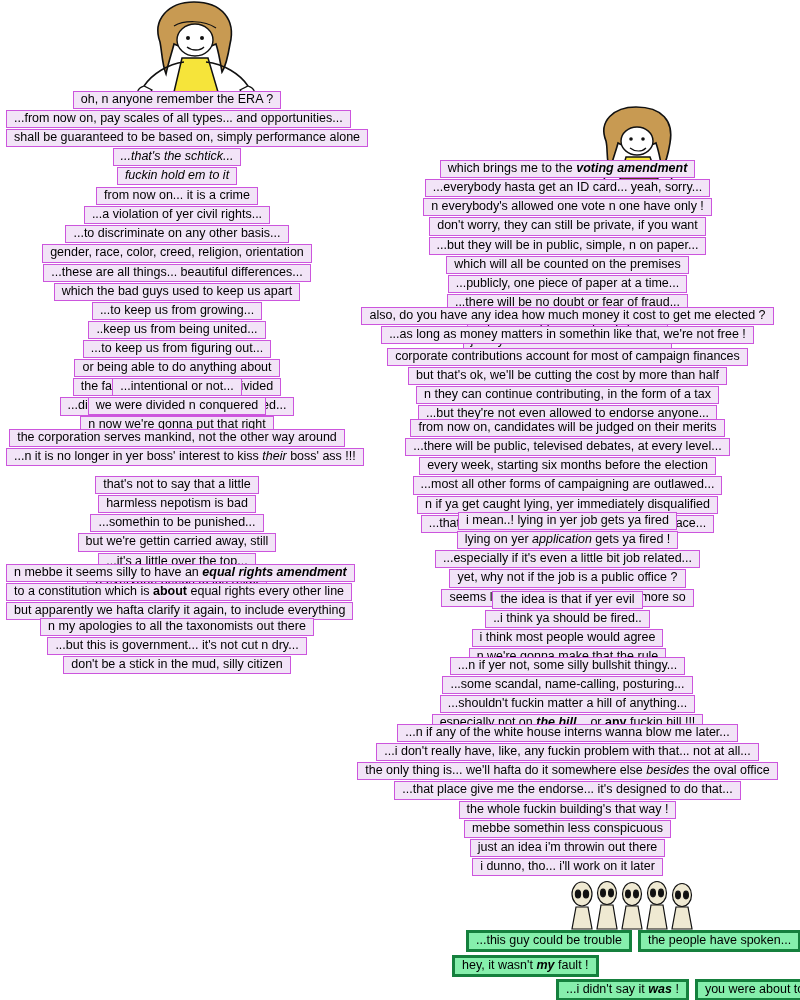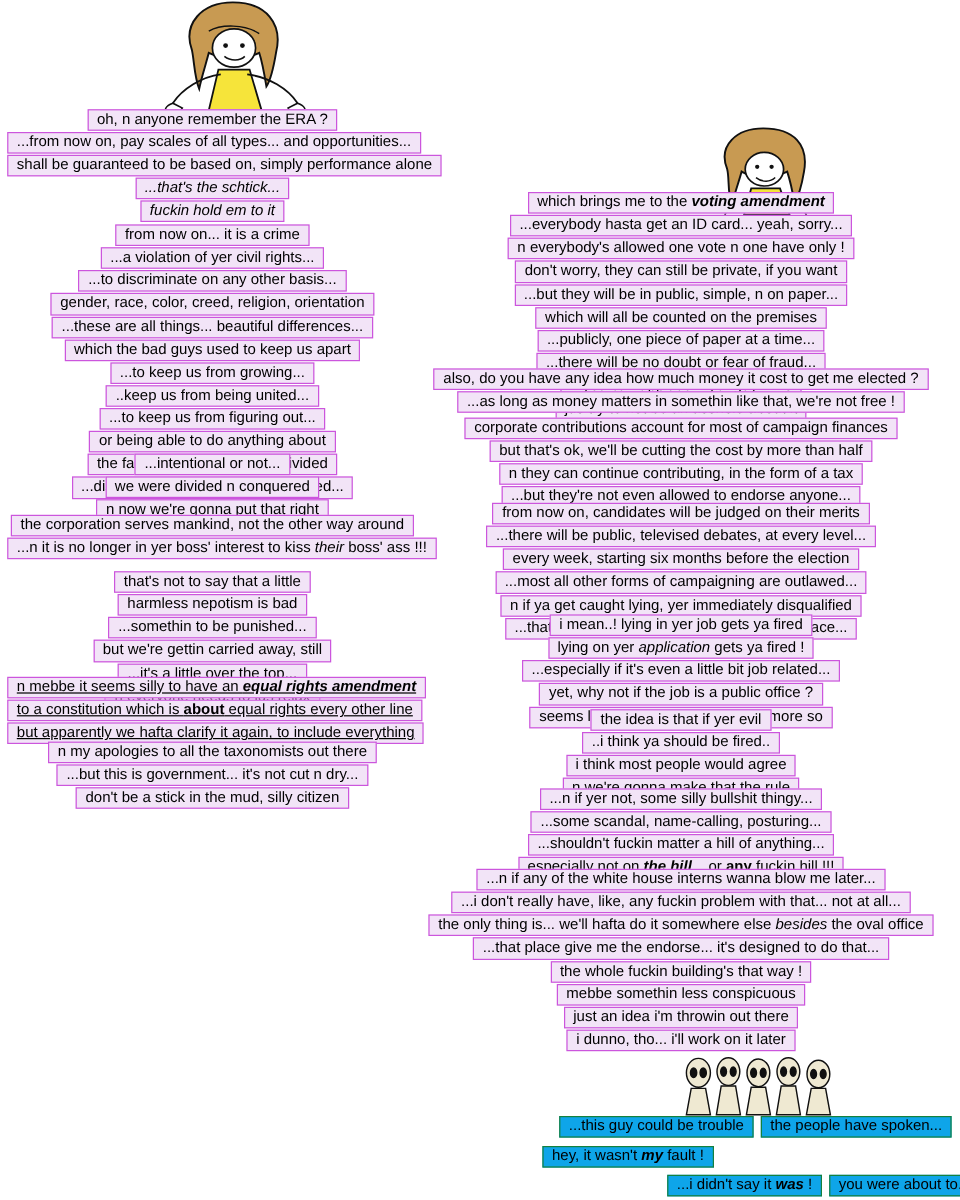--- a/index.html
+++ b/index.html
@@ -17,21 +17,21 @@
     line-height:1.05;
     padding:1px 7px 2px 7px;
     margin:0 auto 1px auto;
     text-align:center;
     white-space:nowrap;
     width:max-content;
     box-shadow:0 0 0 0 transparent;
   }
   .block.center .line{margin-left:auto;margin-right:auto;}
   .lines{display:flex;flex-direction:column;align-items:center;}
-  .tan .line{background:#0ea5e9;border:1px solid #15803d;}
+  .tan .line{background:#86efac;border:3px solid #15803d;}
   b{font-weight:bold;}
   i{font-style:italic;}
   .bi{font-weight:bold;font-style:italic;}
 
   
   .figure{position:absolute;}
   .fig-svg{display:block;}
   .alienrow{position:absolute;}
 </style>
 </head>
@@ -121,21 +121,21 @@
   <div class="lines">
     <div class="line">that's not to say that a little</div>
     <div class="line">harmless nepotism is bad</div>
     <div class="line">...somethin to be punished...</div>
     <div class="line">but we're gettin carried away, still</div>
     <div class="line">...it's a little over the top...</div>
     <div class="line">n everyone needs to jus relax</div>
   </div>
 </div>
 
-<div class="block center" style="left:6px;top:564px;width:342px;text-decoration:underline;">
+<div class="block center" style="left:6px;top:564px;width:342px;">
   <div class="lines">
     <div class="line">n mebbe it seems silly to have an <span class="bi">equal rights amendment</span></div>
     <div class="line">to a constitution which is <b>about</b> equal rights every other line</div>
     <div class="line">but apparently we hafta clarify it again, to include everything</div>
   </div>
 </div>
 
 <div class="block center" style="left:6px;top:618px;width:342px;">
   <div class="lines">
     <div class="line">n my apologies to all the taxonomists out there</div>

